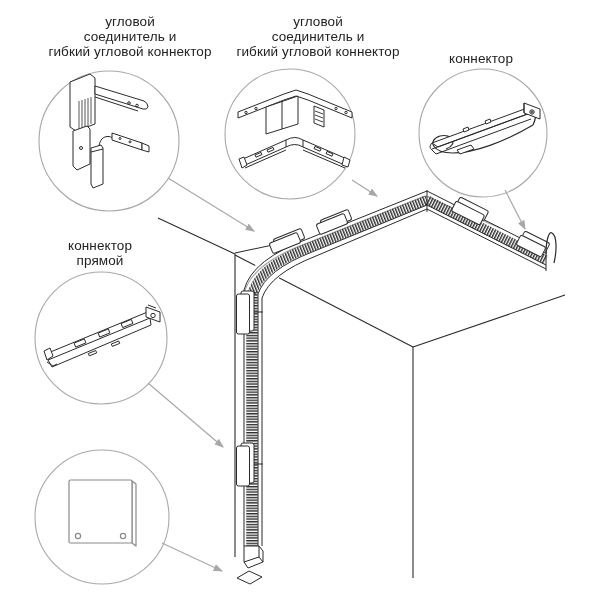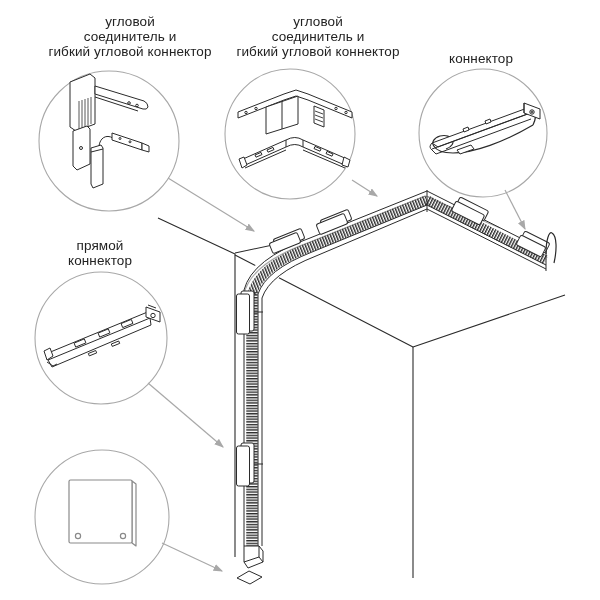--- a/index.html
+++ b/index.html
@@ -216,18 +216,18 @@
     <div>угловой</div>
     <div>соединитель и</div>
     <div>гибкий угловой коннектор</div>
   </div>
 
   <div class="label" style="left:381px;top:51px;width:200px">
     <div>коннектор</div>
   </div>
 
   <div class="label" style="left:20px;top:238px;width:160px">
+    <div>коннектор</div>
     <div>прямой</div>
-    <div>коннектор</div>
   </div>
 
 
 </div>
 
 </body></html>

